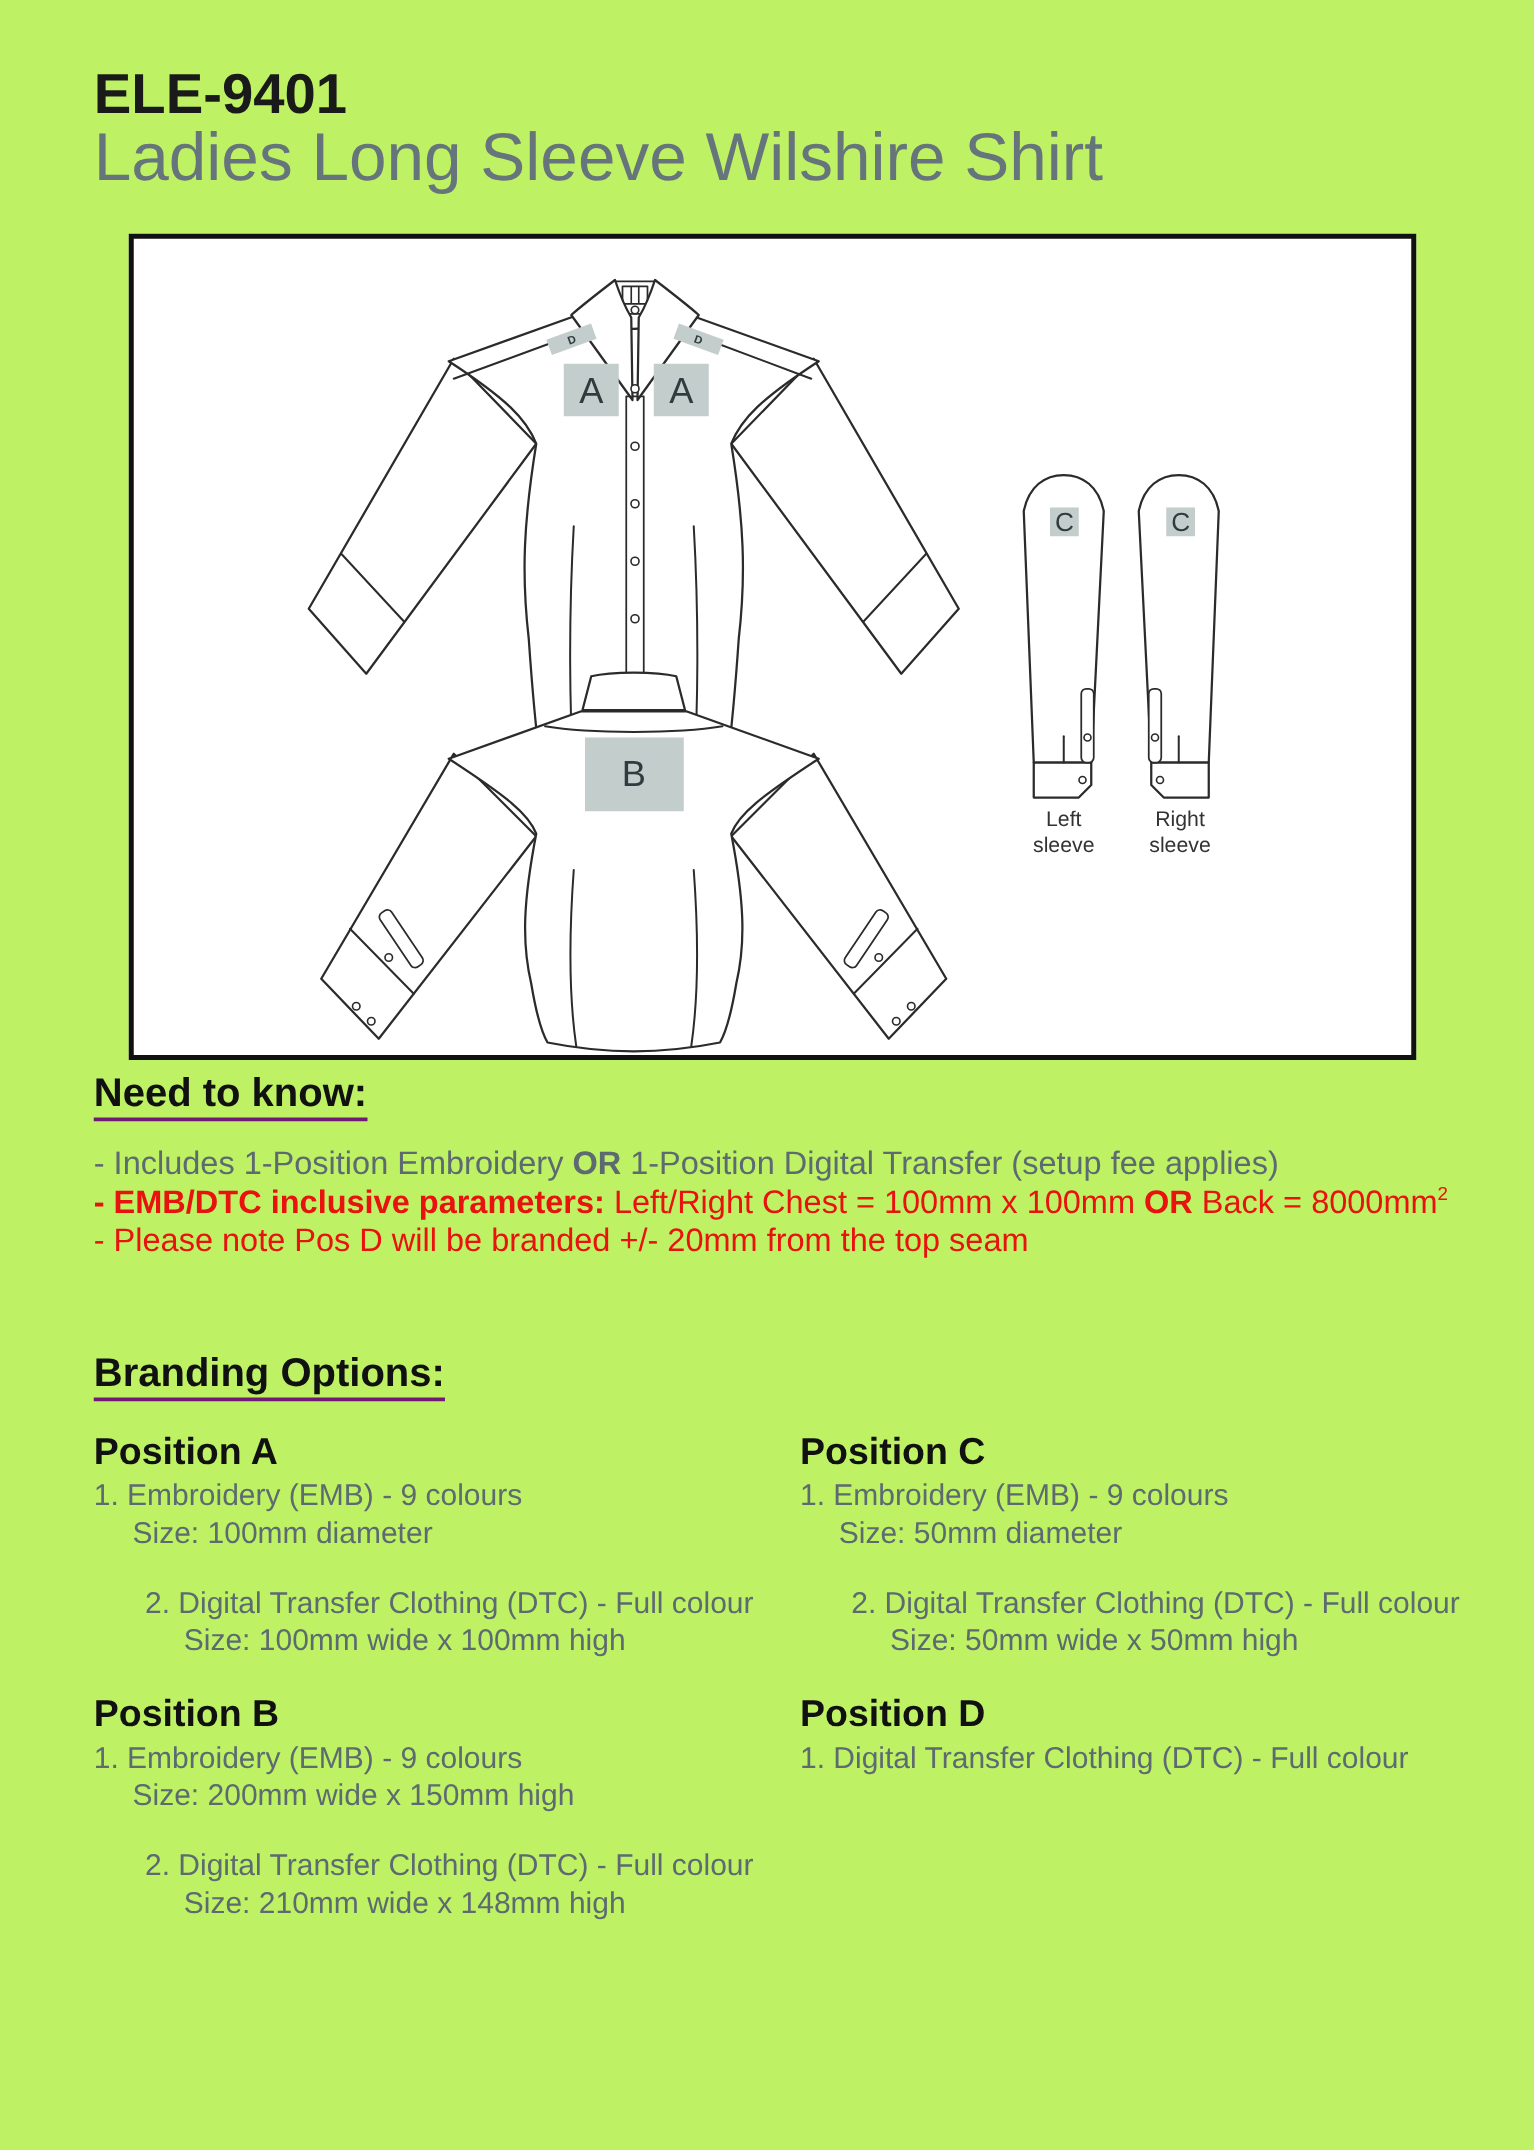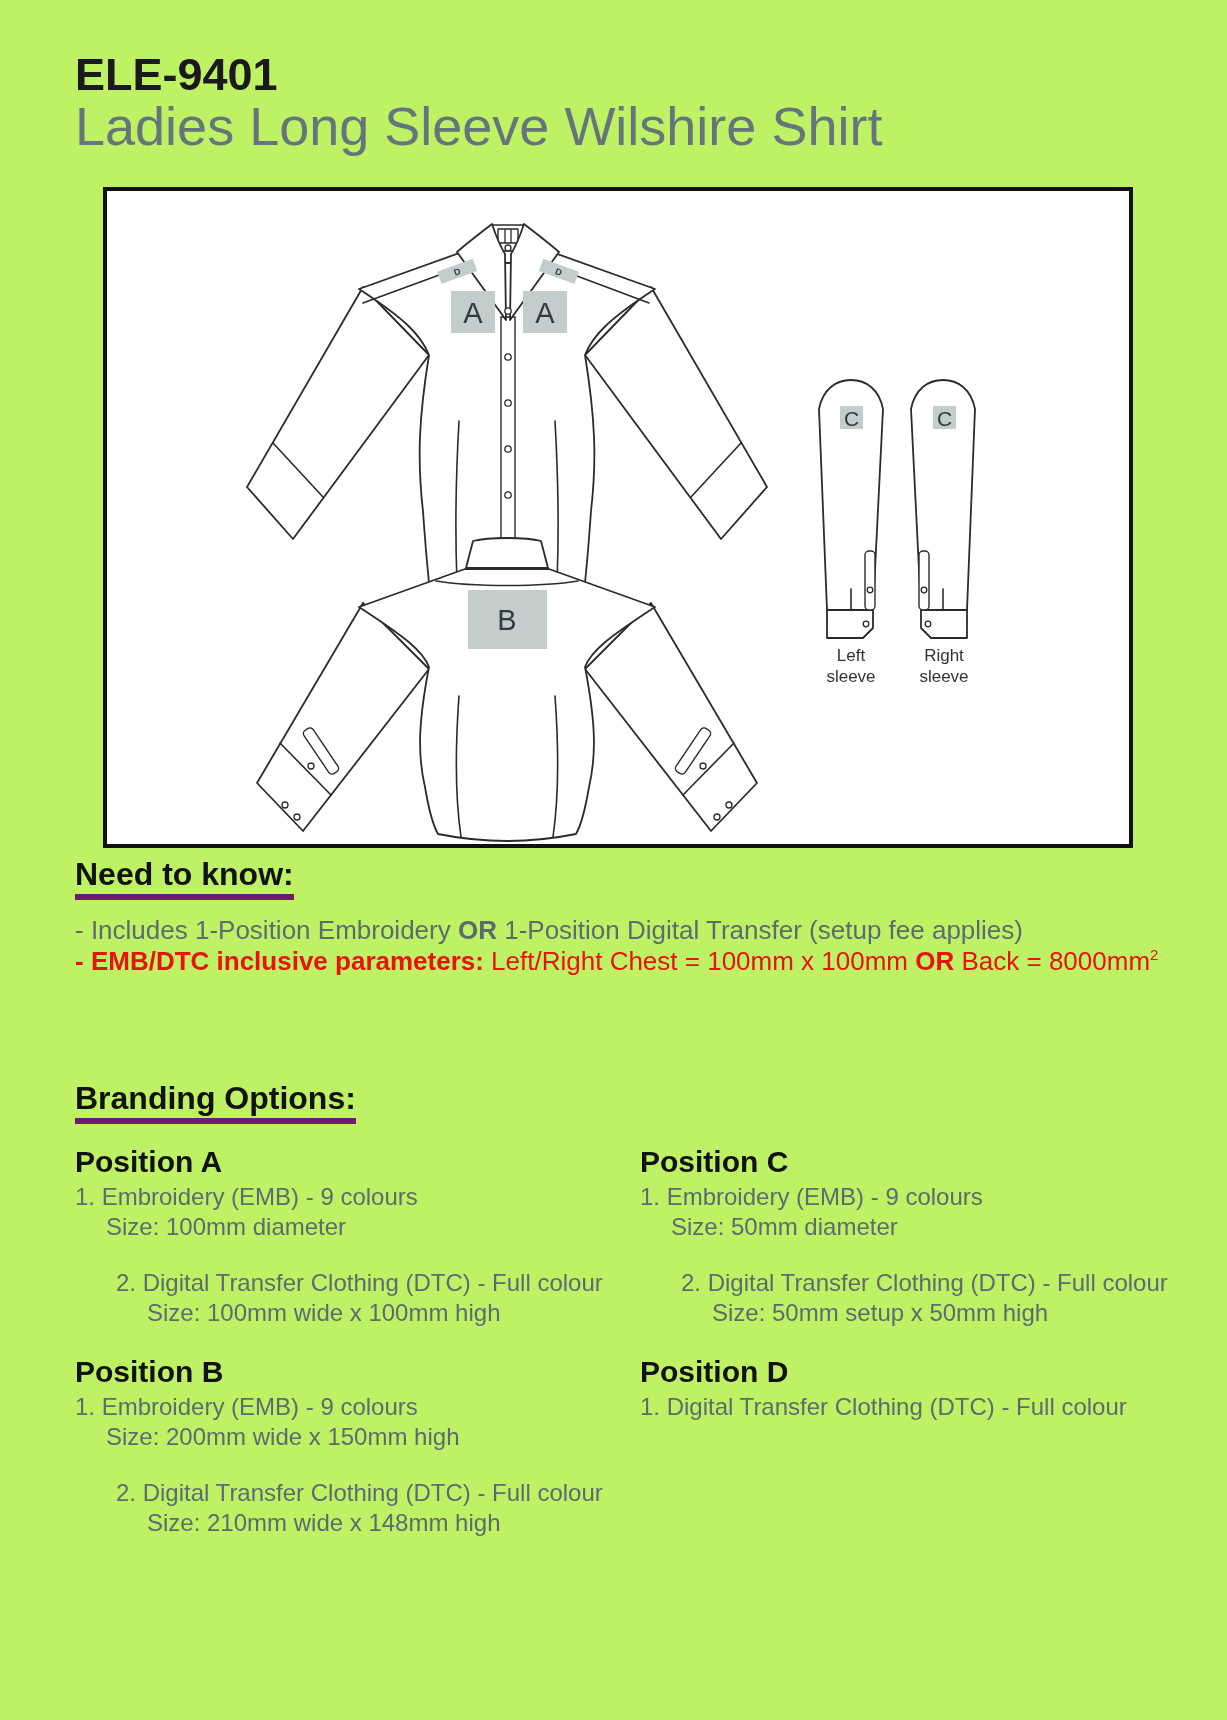--- a/index.html
+++ b/index.html
@@ -31,21 +31,21 @@
   svg text{font-family:"Liberation Sans", sans-serif;fill:#2f3b3e;}
   svg .marker-letter{font-size:29px;}
   svg .marker-letter-c{font-size:21px;}
   svg .marker-letter-d{font-size:9px;font-weight:bold;}
   svg .sleeve-caption{font-size:17px;fill:#333;}
   
   .section-heading{
     display:inline-block;
     font-size:32px;font-weight:bold;color:#111;
     line-height:36px;
-    border-bottom:6px solid #701a75;
+    border-bottom:3px solid #701a75;
     padding-bottom:2px;
   }
   #need-heading{position:absolute;left:75px;top:856px;}
   #need-bullets{position:absolute;left:75px;top:915px;font-size:26px;line-height:31px;}
   .bullet-gray{color:#5d6b70;}
   .bullet-red{color:#e8120e;}
   .bullet-red b{color:#e8120e;}
   #need-bullets sup{font-size:15px;vertical-align:super;line-height:0;}
   
   #branding-heading{position:absolute;left:75px;top:1080px;text-align:center;}
@@ -184,20 +184,21 @@
       </g>
     </svg>
   </div>
 
   <div id="need-heading">
     <span class="section-heading">Need to know:</span>
   </div>
   <div id="need-bullets">
     <div class="bullet-gray"><span>- Includes 1-Position Embroidery </span><b>OR</b><span> 1-Position Digital Transfer (setup fee applies)</span></div>
     <div class="bullet-red"><b>- EMB/DTC inclusive parameters:</b><span> Left/Right Chest = 100mm x 100mm </span><b>OR</b><span> Back = 8000mm</span><sup>2</sup></div>
+    <div class="bullet-red">- Please note Pos D will be branded +/- 20mm from the top seam</div>
   </div>
 
   <div id="branding-heading">
     <span class="section-heading">Branding Options:</span>
   </div>
 
   <div id="branding-grid">
 
     <div class="pos-block">
       <div class="pos-heading">Position A</div>
@@ -212,21 +213,21 @@
     </div>
 
     <div class="pos-block">
       <div class="pos-heading">Position C</div>
       <div class="pos-item">
         <div class="l1">1. Embroidery (EMB) - 9 colours</div>
         <div class="l2">Size: 50mm diameter</div>
       </div>
       <div class="pos-item">
         <div class="l1">2. Digital Transfer Clothing (DTC) - Full colour</div>
-        <div class="l2">Size: 50mm setup x 50mm high</div>
+        <div class="l2">Size: 50mm wide x 50mm high</div>
       </div>
     </div>
 
     <div class="pos-block">
       <div class="pos-heading">Position B</div>
       <div class="pos-item">
         <div class="l1">1. Embroidery (EMB) - 9 colours</div>
         <div class="l2">Size: 200mm wide x 150mm high</div>
       </div>
       <div class="pos-item">

